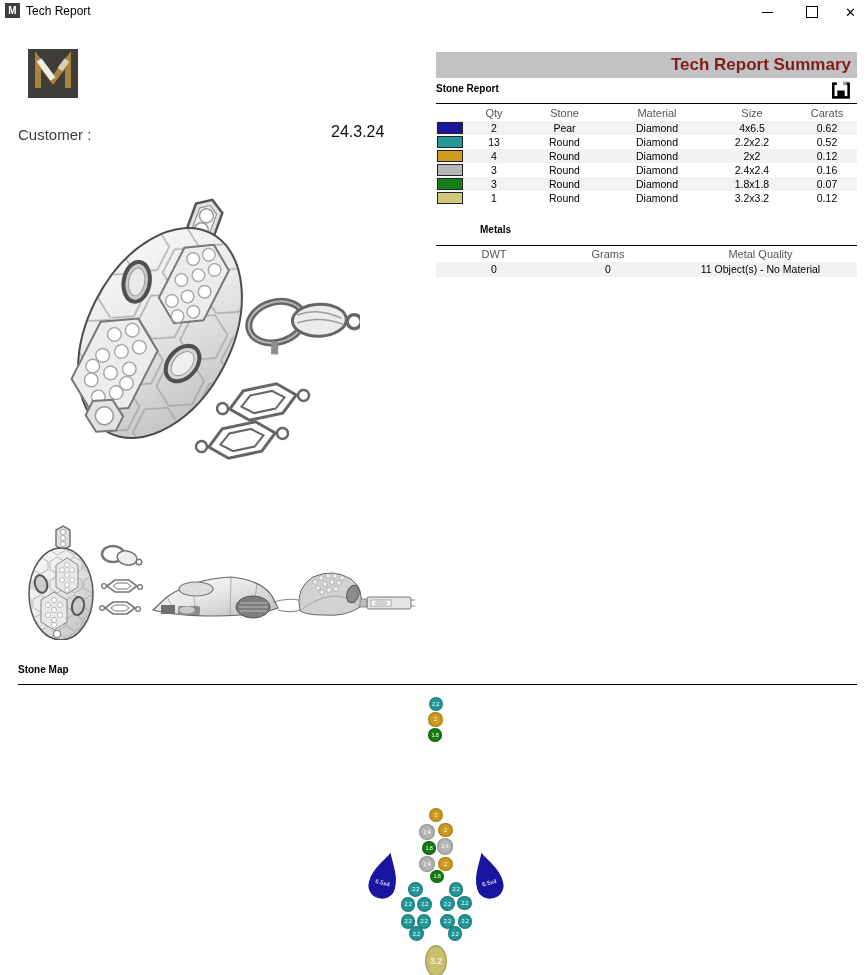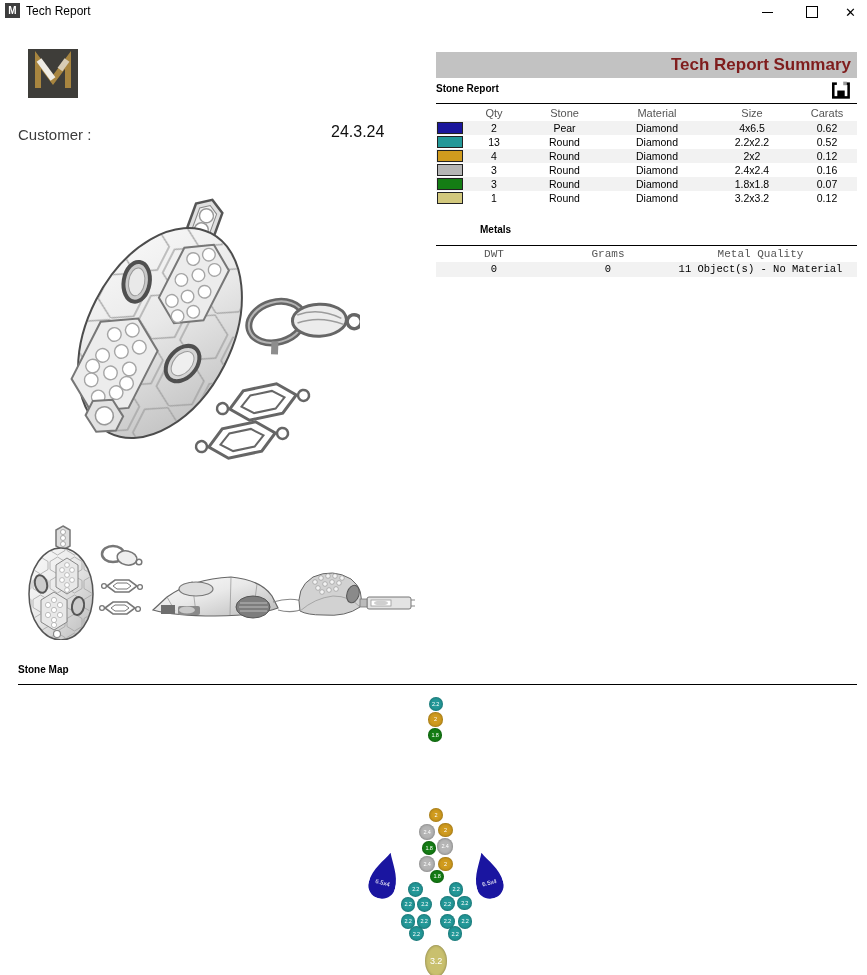--- a/index.html
+++ b/index.html
@@ -27,21 +27,21 @@
   
   .banner{left:436px;top:52px;width:421px;height:26px;background:#c2c2c2;color:#7f1d1d;font-weight:bold;
           font-size:17px;line-height:26px;text-align:right;padding-right:6px;box-sizing:border-box;}
   .section-title{font-size:10px;font-weight:bold;color:#000;}
   .hline{border-top:1.5px solid #000;}
   .sr-grid{display:grid;grid-template-columns:30px 56px 85px 100px 90px 60px;}
   .sr-head{height:15px;line-height:15px;font-size:11px;color:#555;text-align:center;}
   .sr-row{height:14px;line-height:14px;font-size:10.5px;text-align:center;}
   .sr-row.alt{background:#f2f2f2;}
   .swatch{width:24px;height:10px;border:1px solid #222;margin:1px 0 0 1px;box-sizing:content-box;}
-  .mt-grid{display:grid;grid-template-columns:116px 112px 193px;font-family:Liberation Mono, monospace;}
+  .mt-grid{display:grid;grid-template-columns:116px 112px 193px;}
   .mt-head{height:15px;line-height:15px;font-size:11px;color:#555;text-align:center;}
   .mt-row{height:15px;line-height:15px;font-size:10.5px;text-align:center;background:#f2f2f2;}
 
   
   .stone{position:absolute;border-radius:50%;display:flex;align-items:center;justify-content:center;
          color:#fff;letter-spacing:-0.2px;box-shadow:inset 0 0 3px rgba(0,0,0,.4);}
   .pearstone{position:absolute;}
 </style>
 </head>
 <body>

